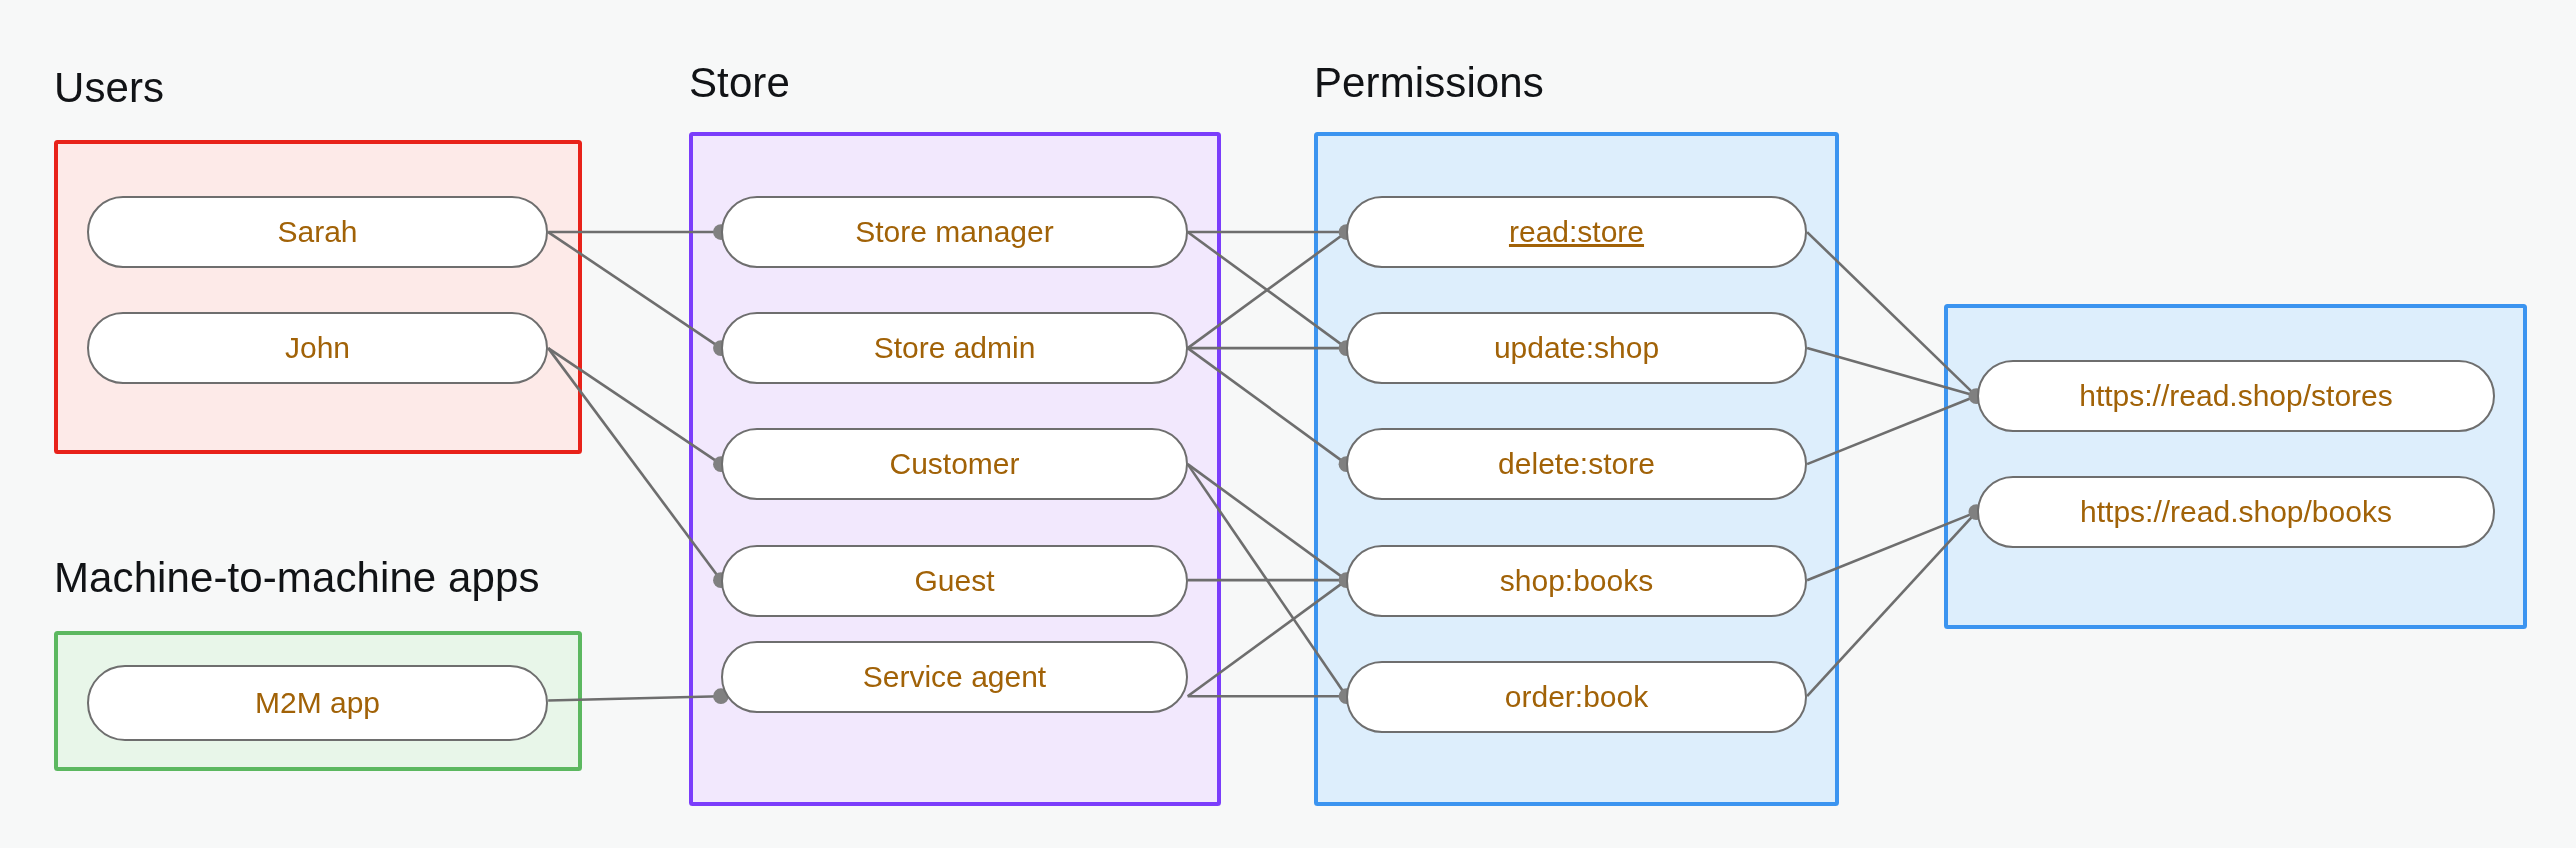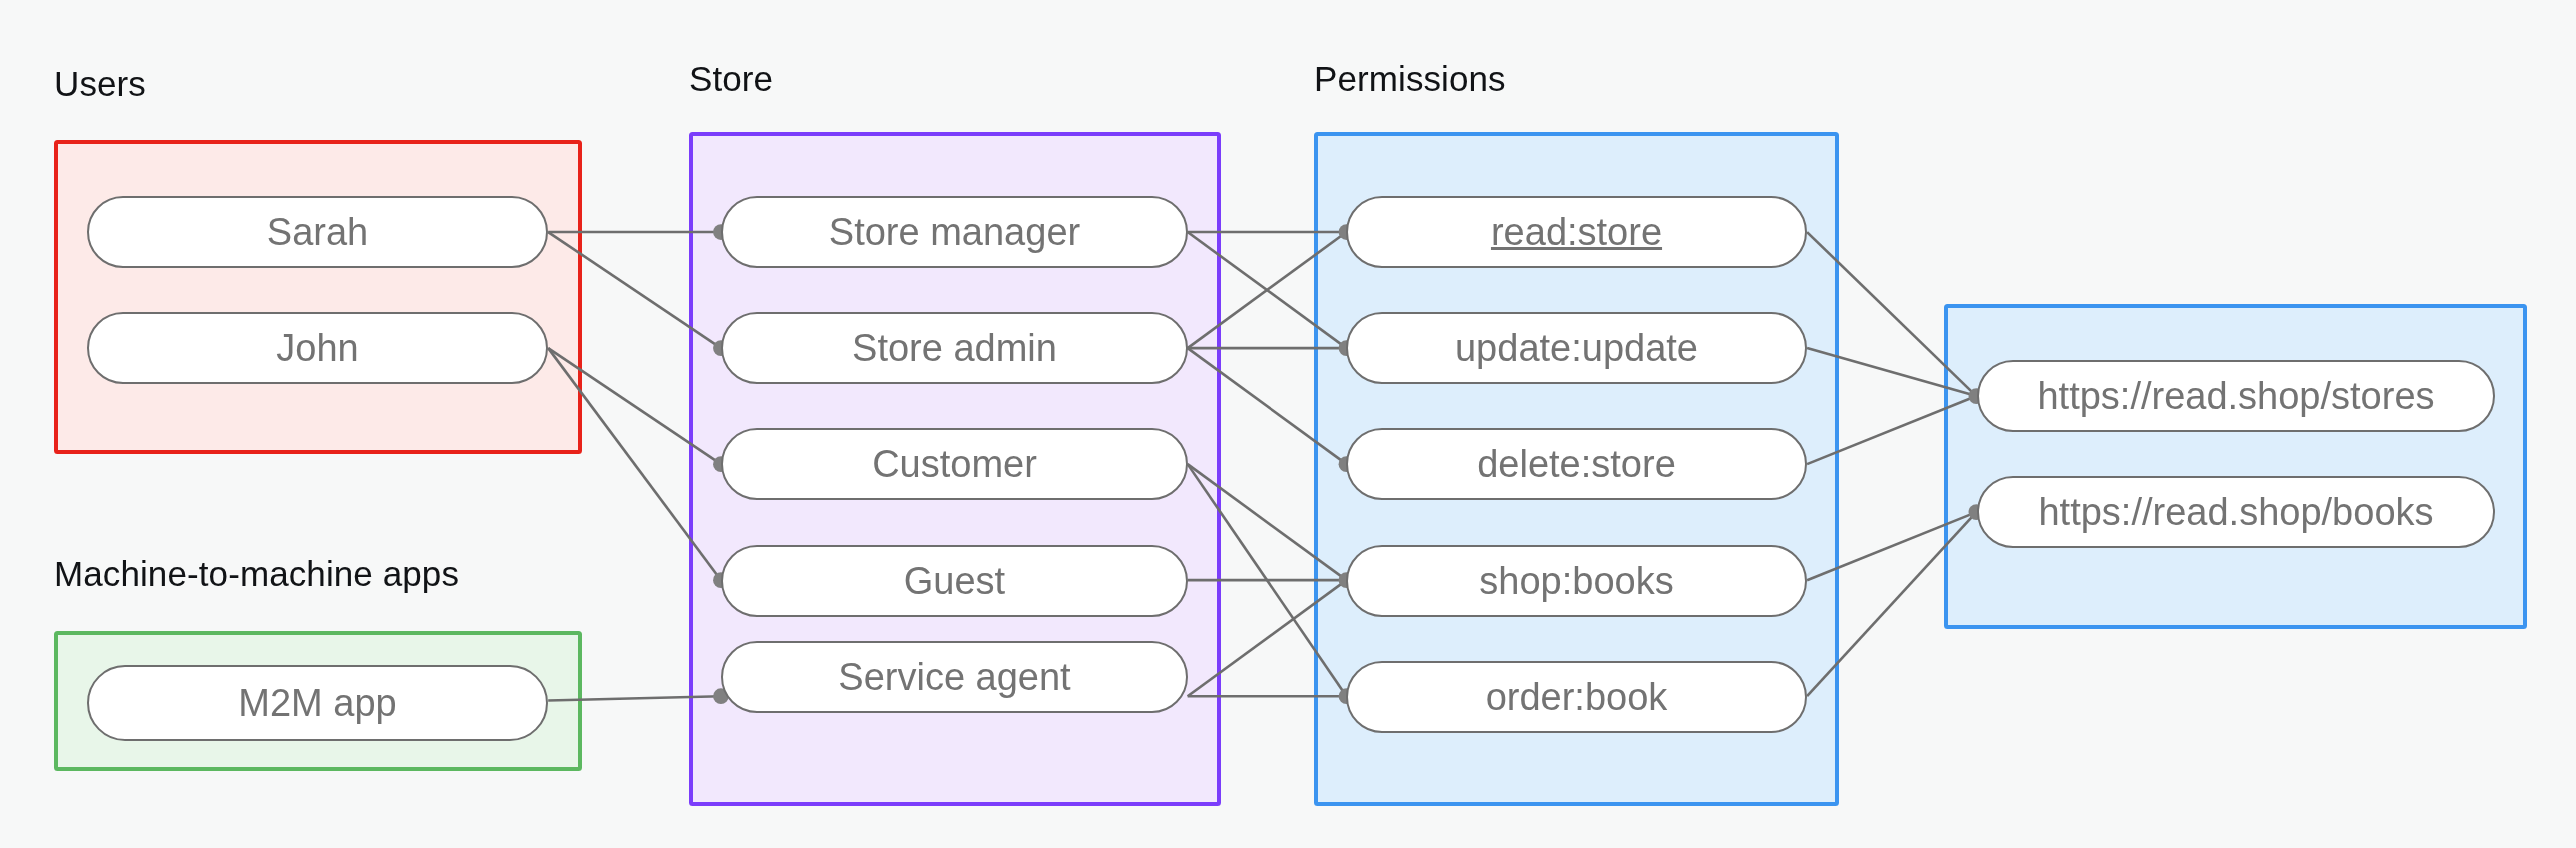--- a/index.html
+++ b/index.html
@@ -7,21 +7,21 @@
     width:2576px;height:848px;
     background:#f7f8f8;
     font-family:"Liberation Sans", sans-serif;
     overflow:hidden;
   }
   #stage{position:relative;width:2576px;height:848px;}
 
   
   .grp-label{
     position:absolute;
-    font-size:35px;
+    font-size:42px;
     color:#111316;
     font-weight:400;
     white-space:nowrap;
     letter-spacing:0.1px;
   }
 
   
   .box{
     position:absolute;
     box-sizing:border-box;
@@ -38,22 +38,22 @@
   
   .node{
     position:absolute;
     box-sizing:border-box;
     background:#ffffff;
     border:2.6px solid #6e6e6e;
     border-radius:61px;
     display:flex;
     align-items:center;
     justify-content:center;
-    font-size:38px;
-    color:#737373;
+    font-size:30px;
+    color:#a16207;
     white-space:nowrap;
     z-index:3;
   }
 
   
   #wires{
     position:absolute;left:0;top:0;
     width:2576px;height:848px;
     z-index:2;
     pointer-events:none;
@@ -114,21 +114,21 @@
   <div class="box box-roles" style="left:689px;top:132px;width:532px;height:674px;"></div>
   <div class="node" style="left:721px;top:196px;width:467px;height:72px;">Store manager</div>
   <div class="node" style="left:721px;top:312px;width:467px;height:72px;">Store admin</div>
   <div class="node" style="left:721px;top:428px;width:467px;height:72px;">Customer</div>
   <div class="node" style="left:721px;top:545px;width:467px;height:72px;">Guest</div>
   <div class="node" style="left:721px;top:641px;width:467px;height:72px;">Service agent</div>
 
   <div class="grp-label" style="left:1314px;top:59px;">Permissions</div>
   <div class="box box-permissions" style="left:1314px;top:132px;width:525px;height:674px;"></div>
   <div class="node" style="left:1346px;top:196px;width:461px;height:72px;text-decoration:underline;">read:store</div>
-  <div class="node" style="left:1346px;top:312px;width:461px;height:72px;">update:update</div>
+  <div class="node" style="left:1346px;top:312px;width:461px;height:72px;">update:shop</div>
   <div class="node" style="left:1346px;top:428px;width:461px;height:72px;">delete:store</div>
   <div class="node" style="left:1346px;top:545px;width:461px;height:72px;">shop:books</div>
   <div class="node" style="left:1346px;top:661px;width:461px;height:72px;">order:book</div>
 
   <div class="box box-api" style="left:1944px;top:304px;width:583px;height:325px;"></div>
   <div class="node" style="left:1977px;top:360px;width:518px;height:72px;">https://read.shop/stores</div>
   <div class="node" style="left:1977px;top:476px;width:518px;height:72px;">https://read.shop/books</div>
 
 </div>
 

